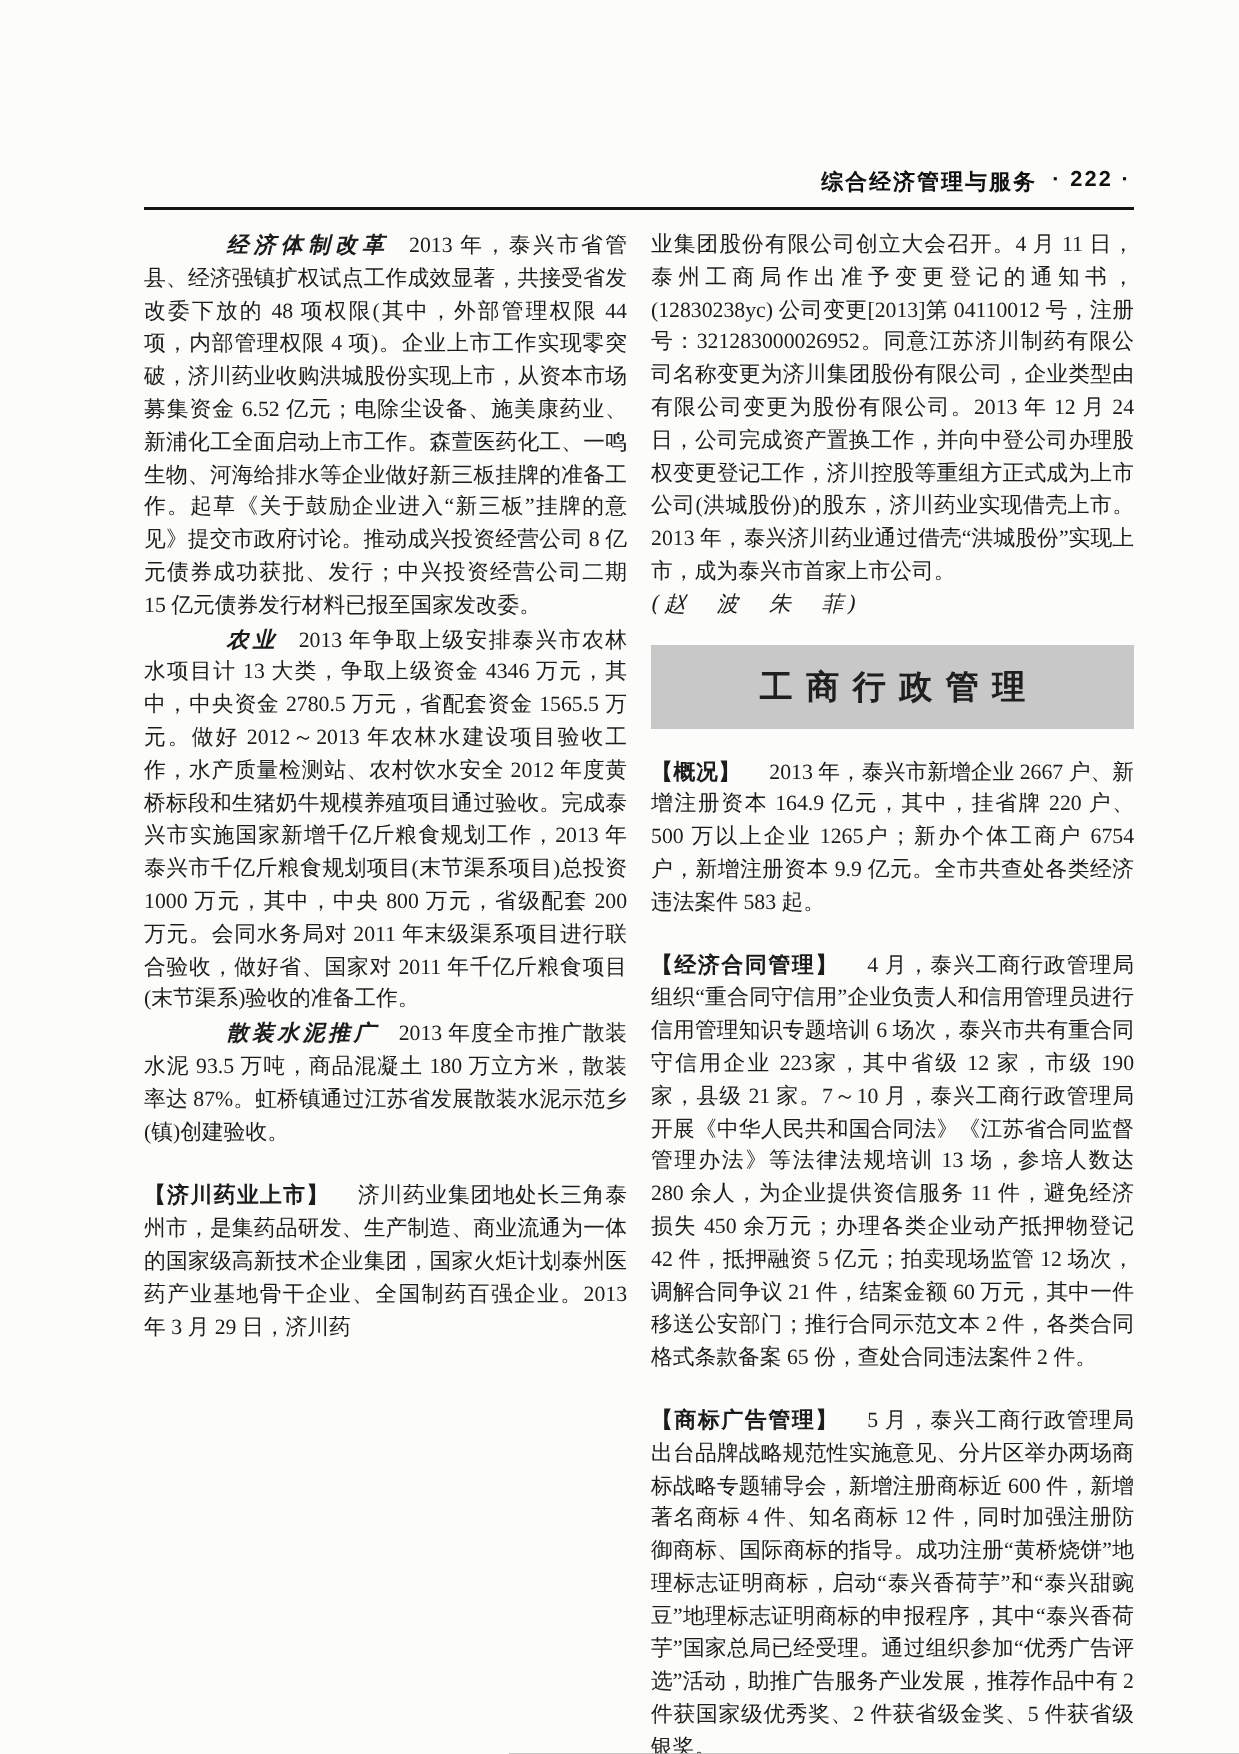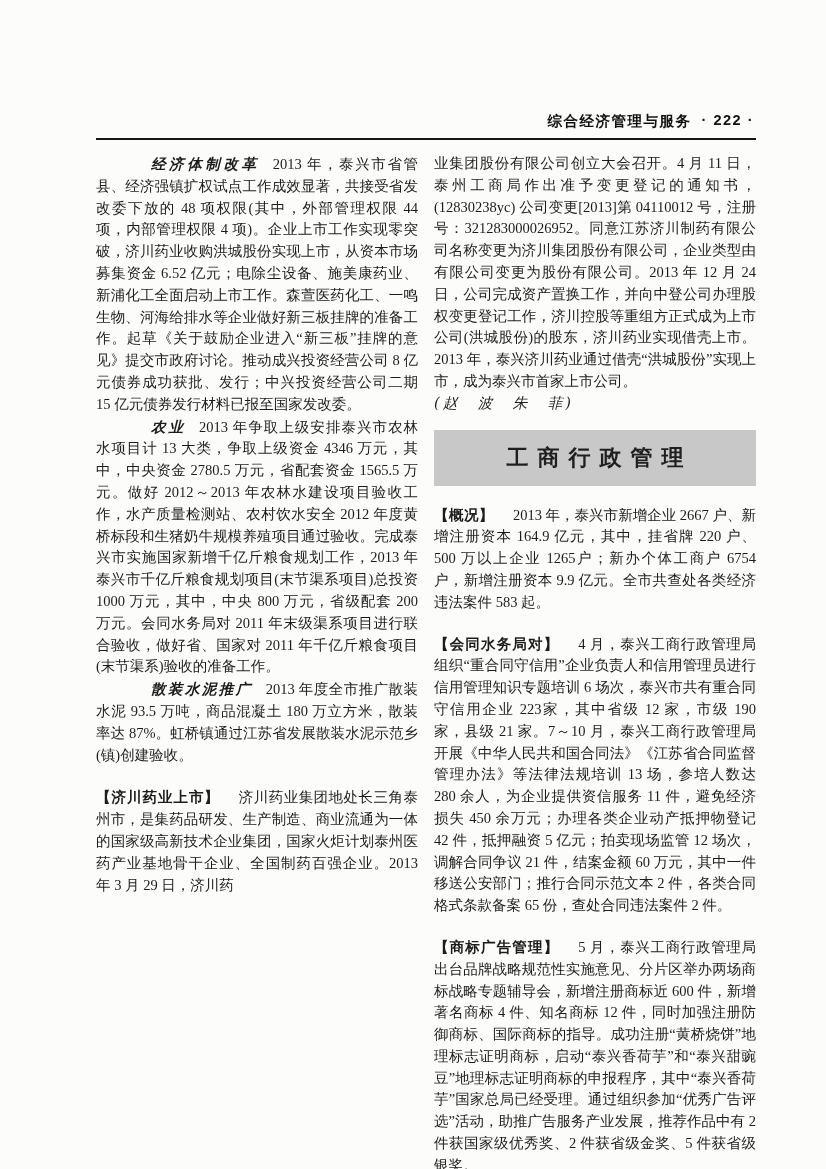--- a/index.html
+++ b/index.html
@@ -125,21 +125,21 @@
         <p class="byline">(赵　波　朱　菲)</p>
 
         <div class="section-box">
           <span class="section-box-title">工商行政管理</span>
         </div>
 
         <p class="entry-p entry" style="margin-top:0">
           <span class="entry-head">【概况】</span><span>2013 年，泰兴市新增企业 2667 户、新增注册资本 164.9 亿元，其中，挂省牌 220 户、500 万以上企业 1265户；新办个体工商户 6754 户，新增注册资本 9.9 亿元。全市共查处各类经济违法案件 583 起。</span>
         </p>
         <p class="entry-p entry" style="margin-top:0">
-          <span class="entry-head">【会同水务局对】</span><span>4 月，泰兴工商行政管理局组织“重合同守信用”企业负责人和信用管理员进行信用管理知识专题培训 6 场次，泰兴市共有重合同守信用企业 223家，其中省级 12 家，市级 190 家，县级 21 家。7～10 月，泰兴工商行政管理局开展《中华人民共和国合同法》《江苏省合同监督管理办法》等法律法规培训 13 场，参培人数达 280 余人，为企业提供资信服务 11 件，避免经济损失 450 余万元；办理各类企业动产抵押物登记 42 件，抵押融资 5 亿元；拍卖现场监管 12 场次，调解合同争议 21 件，结案金额 60 万元，其中一件移送公安部门；推行合同示范文本 2 件，各类合同格式条款备案 65 份，查处合同违法案件 2 件。</span>
+          <span class="entry-head">【经济合同管理】</span><span>4 月，泰兴工商行政管理局组织“重合同守信用”企业负责人和信用管理员进行信用管理知识专题培训 6 场次，泰兴市共有重合同守信用企业 223家，其中省级 12 家，市级 190 家，县级 21 家。7～10 月，泰兴工商行政管理局开展《中华人民共和国合同法》《江苏省合同监督管理办法》等法律法规培训 13 场，参培人数达 280 余人，为企业提供资信服务 11 件，避免经济损失 450 余万元；办理各类企业动产抵押物登记 42 件，抵押融资 5 亿元；拍卖现场监管 12 场次，调解合同争议 21 件，结案金额 60 万元，其中一件移送公安部门；推行合同示范文本 2 件，各类合同格式条款备案 65 份，查处合同违法案件 2 件。</span>
         </p>
         <p class="entry-p entry" style="margin-top:0">
           <span class="entry-head">【商标广告管理】</span><span>5 月，泰兴工商行政管理局出台品牌战略规范性实施意见、分片区举办两场商标战略专题辅导会，新增注册商标近 600 件，新增著名商标 4 件、知名商标 12 件，同时加强注册防御商标、国际商标的指导。成功注册“黄桥烧饼”地理标志证明商标，启动“泰兴香荷芋”和“泰兴甜豌豆”地理标志证明商标的申报程序，其中“泰兴香荷芋”国家总局已经受理。通过组织参加“优秀广告评选”活动，助推广告服务产业发展，推荐作品中有 2 件获国家级优秀奖、2 件获省级金奖、5 件获省级银奖。</span>
         </p>
 
       </div>
 
     </div>
   </div>
 </div>

